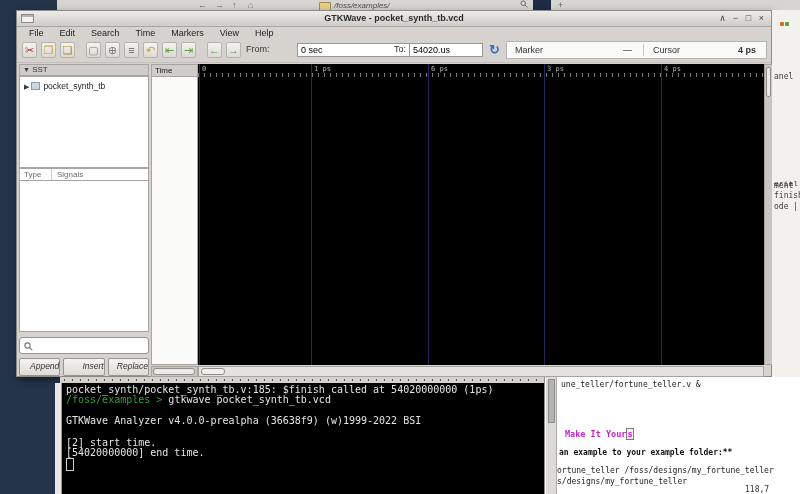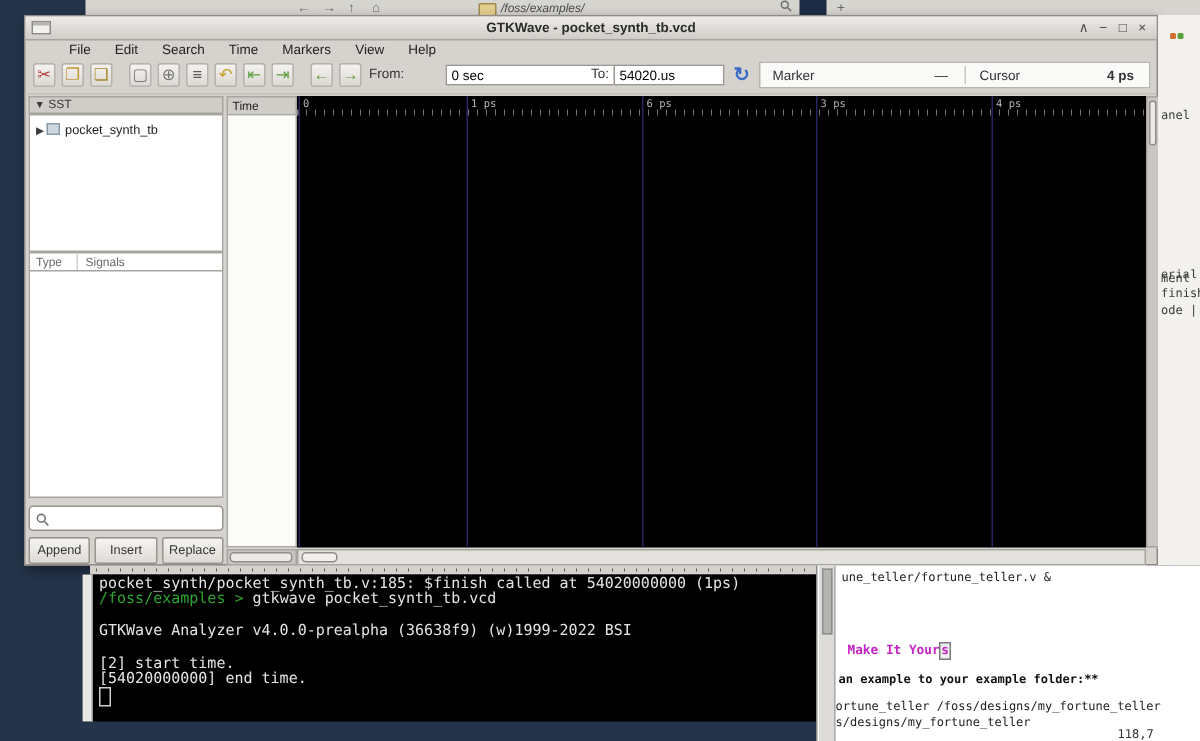--- a/index.html
+++ b/index.html
@@ -14,21 +14,21 @@
   .tb-plus{position:absolute;left:501px;top:0;font-size:9px;line-height:10px;color:#666;}
   
   .win{position:absolute;left:16px;top:10px;width:756px;height:367px;background:#d6d3ce;
        border:1px solid #8e8b86;box-sizing:border-box;box-shadow:2px 3px 8px rgba(0,0,0,.45);}
   .titlebar{position:absolute;left:0;top:0;right:0;height:15px;background:linear-gradient(#edebe8,#d0cdc8);border-bottom:1px solid #a8a5a0;}
   .win-menu-icon{position:absolute;left:4px;top:3px;width:13px;height:9px;background:#f2f1ee;border:1px solid #8a8a8a;box-sizing:border-box;}
   .win-menu-icon::before{content:"";position:absolute;left:0;top:0;right:0;height:2px;background:#b8b5b0;}
   .title{position:absolute;left:0;right:0;text-align:center;font-size:9px;font-weight:bold;color:#2b2b2b;line-height:15px;}
   .controls{position:absolute;right:3px;top:0;line-height:15px;font-size:9px;color:#4a4a4a;}
   .ctrl{display:inline-block;width:13px;text-align:center;}
-  .menubar{position:absolute;left:0;top:15px;right:17px;height:14px;font-size:9px;color:#1e1e1e;padding-left:21px;}
+  .menubar{position:absolute;left:0;top:15px;right:17px;height:14px;font-size:9px;color:#1e1e1e;padding-left:4px;}
   .menu-item{display:inline-block;padding:0 8px;line-height:14px;}
   
   .toolbar{position:absolute;left:0;top:29px;right:0;height:22px;border-bottom:1px solid #c4c1bc;}
   .tb-icons{position:absolute;left:5px;top:2px;display:flex;gap:4px;}
   .tb-icon{width:15px;height:16px;font-size:11px;line-height:15px;text-align:center;
            background:linear-gradient(#f5f3f0,#dcd9d4);border:1px solid #b6b3ae;border-radius:2px;box-sizing:border-box;}
   .tb-icon:nth-child(4),.tb-icon:nth-child(10){margin-left:7px;}
   .tb-label{position:absolute;top:4px;font-size:9px;color:#333;}
   .tb-input{position:absolute;top:3px;height:14px;font-size:9px;font-family:"Liberation Sans",sans-serif;
             border:1px solid #9a9792;background:#fff;padding:0 3px;box-sizing:border-box;}
@@ -44,21 +44,21 @@
   .expander{color:#3c3c3c;font-size:7px;}
   .tree-icon{display:inline-block;width:9px;height:8px;background:#ccd7df;border:1px solid #8b9bab;vertical-align:-1px;margin:0 3px 0 2px;box-sizing:border-box;}
   .type-header{position:absolute;left:2px;top:157px;width:130px;height:13px;background:#fff;border:1px solid #a8a5a0;
                box-sizing:border-box;font-size:8px;color:#6a6a6a;line-height:11px;}
   .th-type{display:inline-block;width:27px;padding-left:4px;border-right:1px solid #d0d0d0;}
   .th-sig{padding-left:5px;}
   .signals-list{position:absolute;left:2px;top:169px;width:130px;height:152px;background:#fff;border:1px solid #a8a5a0;box-sizing:border-box;}
   .search-box{position:absolute;left:2px;top:326px;width:130px;height:17px;background:#fff;border:1px solid #98958f;border-radius:3px;box-sizing:border-box;}
   .sst-buttons{position:absolute;left:2px;top:347px;width:130px;display:flex;gap:3px;}
   .btn{flex:1;height:16px;font-size:8.5px;color:#333;background:linear-gradient(#f6f4f1,#dedbd6);
-       border:1px solid #98958f;border-radius:2px;line-height:14px;text-align:center;}
+       border:1px solid #98958f;border-radius:2px;line-height:14px;text-align:right;font-style:italic;}
   
   .time-header{position:absolute;left:134px;top:53px;width:47px;height:13px;background:#d0cdc8;border:1px solid #a8a5a0;
                box-sizing:border-box;font-size:8px;color:#222;line-height:11px;padding-left:3px;}
   .names-panel{position:absolute;left:134px;top:66px;width:47px;height:288px;background:#fbfbfa;border:1px solid #a8a5a0;border-top:none;box-sizing:border-box;}
   .canvas{position:absolute;left:181px;top:53px;width:566px;height:301px;background:#000;overflow:hidden;}
   .ruler{position:absolute;left:0;top:9px;width:100%;height:4px;
          background:repeating-linear-gradient(90deg,#787878 0 1px,transparent 1px 6px);}
   .tick{position:absolute;top:0;height:100%;}
   .tick-line{position:absolute;left:0;top:0;width:1px;height:301px;background:#26265e;}
   .tick-label{position:absolute;left:3px;top:1px;font-size:7px;color:#b4b4b4;font-family:"DejaVu Sans Mono",monospace;white-space:pre;}
@@ -66,21 +66,21 @@
   .vthumb{position:absolute;left:1px;top:2px;width:5px;height:30px;background:#eceae7;border:1px solid #908d88;border-radius:2px;box-sizing:border-box;}
   .hscroll-mini{position:absolute;left:134px;top:355px;width:47px;height:11px;background:#c9c6c1;border:1px solid #a8a5a0;box-sizing:border-box;}
   .hthumb-mini{position:absolute;left:1px;top:1px;width:42px;height:7px;background:#eceae7;border:1px solid #908d88;border-radius:3px;box-sizing:border-box;}
   .hscroll-main{position:absolute;left:181px;top:355px;width:566px;height:11px;background:#e4e2de;border:1px solid #a8a5a0;box-sizing:border-box;}
   .hthumb-main{position:absolute;left:2px;top:1px;width:24px;height:7px;background:#f2f0ed;border:1px solid #908d88;border-radius:3px;box-sizing:border-box;}
   
   .clip-strip{position:absolute;left:60px;top:377px;width:484px;height:6px;background:#d5d2cd;}
   .clip-strip::before{content:"";position:absolute;left:4px;right:4px;top:2px;height:2px;
          background:repeating-linear-gradient(90deg,#56524c 0 1px,transparent 1px 8px);}
   
-  .terminal{position:absolute;left:55px;top:383px;width:489px;height:98px;background:#000;}
+  .terminal{position:absolute;left:55px;top:383px;width:489px;height:111px;background:#000;}
   .term-scroll{position:absolute;left:0;top:0;width:7px;height:100%;background:#e9e8e4;border-right:1px solid #9a9a9a;box-sizing:border-box;}
   .term-text{position:absolute;left:11px;font-family:"DejaVu Sans Mono",monospace;font-size:10px;color:#e4e4e4;white-space:pre;}
   .green{color:#2fa32f;}
   .cursor-block{position:absolute;left:11px;top:75px;width:6px;height:11px;border:1px solid #cfcfcf;}
   
   .editor{position:absolute;left:544px;top:377px;width:256px;height:117px;background:#fff;border-left:1px solid #8a8a8a;box-sizing:border-box;}
   .ed-scroll{position:absolute;left:1px;top:0;width:11px;height:100%;background:#dcdbd8;border-right:1px solid #ababab;box-sizing:border-box;}
   .ed-thumb{position:absolute;left:2px;top:2px;width:7px;height:44px;background:#b6b4b0;border:1px solid #8e8e8e;box-sizing:border-box;}
   .ed-line{position:absolute;font-family:"DejaVu Sans Mono",monospace;font-size:8px;color:#222;white-space:pre;}
   .ed-heading{color:#c424c4;font-weight:bold;font-size:8.5px;}

